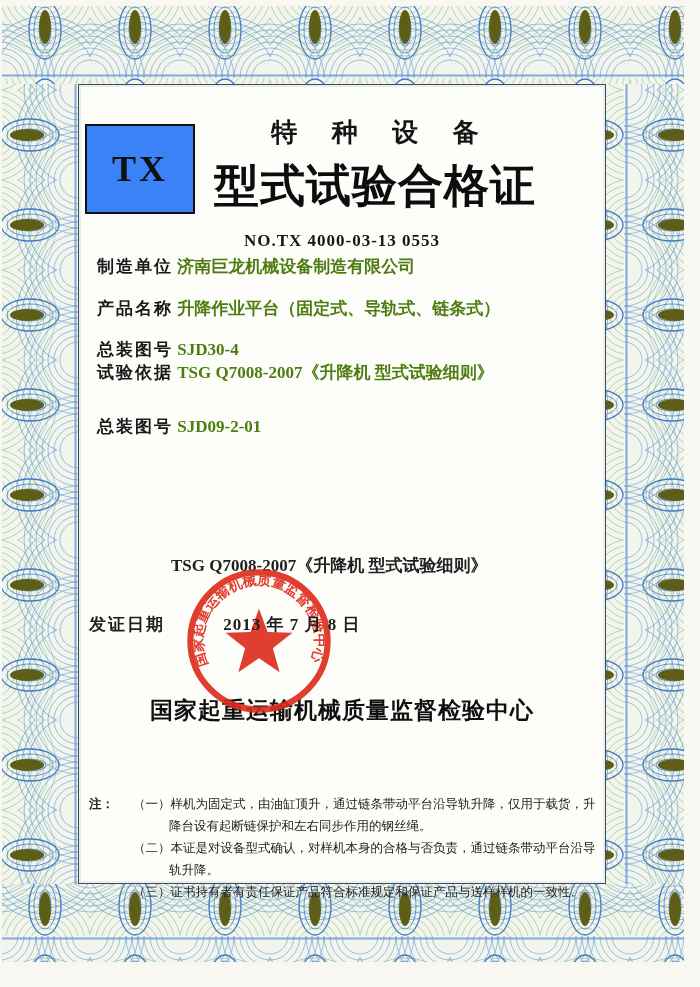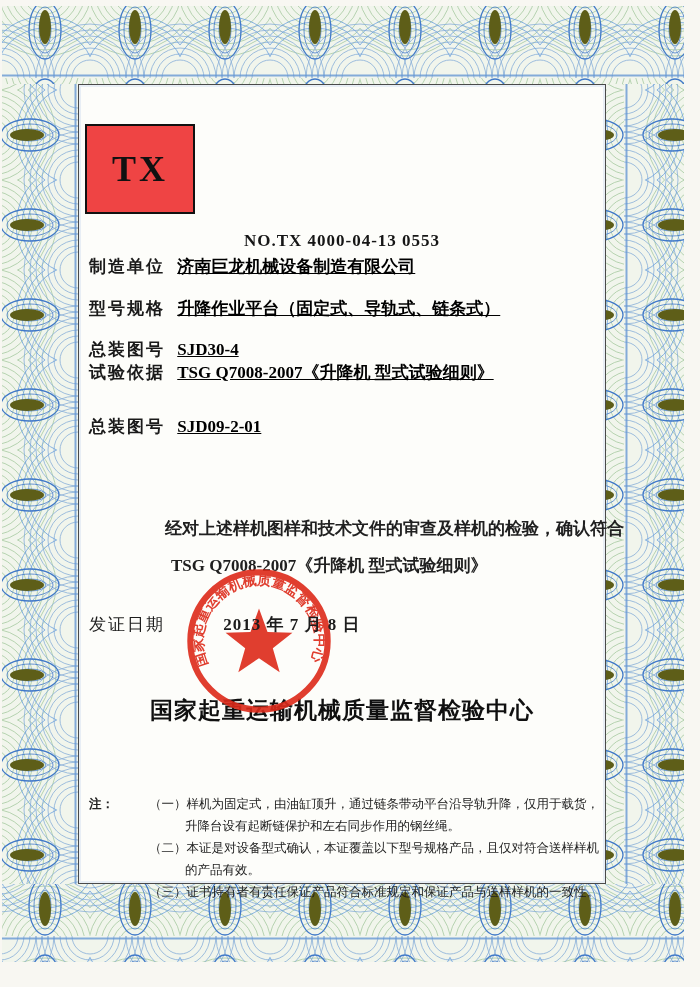--- a/index.html
+++ b/index.html
@@ -12,40 +12,40 @@
   .border-svg{position:absolute;left:0;top:0;}
   .panel{
     position:absolute;left:78px;top:84px;width:528px;height:800px;
     background:#fdfdfa;border:1px solid #4a4a4a;box-sizing:border-box;
     box-shadow:0 0 0 2px #e8eef5 inset;
   }
   .tx-box{
     position:absolute;left:6px;top:39px;width:106px;height:86px;
     border:2px solid #111;display:flex;align-items:center;justify-content:center;
     font-size:36px;font-weight:700;letter-spacing:3px;color:#111;
-    background:#ef4444;
+    background:#3b82f6;
   }
   .head{position:absolute;left:118px;top:30px;width:356px;text-align:center;}
   .head .category{font-size:26px;font-weight:600;letter-spacing:14px;color:#151515;text-indent:14px;}
   .head .title{font-size:45px;font-weight:700;letter-spacing:1px;margin-top:6px;color:#0d0d0d;}
   .cert-no{position:absolute;left:0;right:0;top:146px;text-align:center;
     font-size:17px;font-weight:700;letter-spacing:1px;color:#161616;}
   .frow{position:absolute;left:10px;right:6px;font-size:17px;white-space:nowrap;}
-  .frow .lbl{display:inline-block;width:84px;font-weight:600;letter-spacing:2px;color:#1a1a1a;}
-  .frow .val{font-weight:600;color:#000000;text-decoration:underline;}
+  .frow .lbl{display:inline-block;width:84px;font-weight:600;letter-spacing:2px;color:#1a1a1a;text-align:right;}
+  .frow .val{font-weight:600;color:#4d7c0f;}
   .cov-line{position:absolute;font-size:17px;font-weight:600;color:#202020;white-space:nowrap;}
   .issue-row{position:absolute;left:10px;top:528px;font-size:17px;z-index:3;}
-  .issue-row .lbl{display:inline-block;width:130px;font-weight:400;letter-spacing:2px;}
+  .issue-row .lbl{display:inline-block;width:130px;font-weight:700;letter-spacing:2px;}
   .issue-row .val{font-weight:600;letter-spacing:1px;}
   .seal{position:absolute;left:92px;top:468px;width:176px;height:176px;z-index:2;opacity:.9;}
   .issuer{position:absolute;left:0;right:0;top:610px;text-align:center;z-index:1;
     font-size:23px;font-weight:700;letter-spacing:1px;color:#101010;}
   .notes{position:absolute;left:10px;right:6px;top:708px;font-size:12.5px;line-height:22px;color:#222;}
   .notes .nlabel{position:absolute;left:0;top:0;font-weight:600;}
-  .notes .nitems{margin-left:60px;}
+  .notes .nitems{margin-left:44px;}
   .notes .nitem{padding-left:36px;text-indent:-36px;font-weight:500;}
 </style>
 </head>
 <body>
 
 <svg class="border-svg" width="700" height="987" aria-hidden="true">
   <defs>
     <g id="tile">
       <rect x="0" y="0" width="90" height="78" fill="#f1f5ec"></rect>
       <g fill="none" stroke="#a6c9a0" stroke-width="0.8">
@@ -106,45 +106,48 @@
   <rect x="2" y="6" width="682" height="78" fill="url(#pt)"></rect>
   <rect x="2" y="884" width="682" height="78" fill="url(#pb)"></rect>
 </svg>
 
 <div class="panel">
 
   <div class="tx-box">
     <span>TX</span>
   </div>
 
+  <div class="head">
+    <div class="category">特 种 设 备</div>
+    <div class="title">型式试验合格证</div>
+  </div>
 
-  <div class="cert-no">NO.TX 4000-04-13 0553</div>
+  <div class="cert-no">NO.TX 4000-03-13 0553</div>
 
   <div class="frow" style="top:170px">
     <span class="lbl">制造单位</span>
     <span class="val">济南巨龙机械设备制造有限公司</span>
   </div>
   <div class="frow" style="top:212px">
-    <span class="lbl">型号规格</span>
+    <span class="lbl">产品名称</span>
     <span class="val">升降作业平台（固定式、导轨式、链条式）</span>
   </div>
   <div class="frow" style="top:253px">
     <span class="lbl">总装图号</span>
     <span class="val">SJD30-4</span>
   </div>
   <div class="frow" style="top:276px">
     <span class="lbl">试验依据</span>
     <span class="val">TSG Q7008-2007《升降机 型式试验细则》</span>
   </div>
   <div class="frow" style="top:330px">
     <span class="lbl">总装图号</span>
     <span class="val">SJD09-2-01</span>
   </div>
 
-  <div class="cov-line" style="left:86px;top:432px">经对上述样机图样和技术文件的审查及样机的检验，确认符合</div>
   <div class="cov-line" style="left:92px;top:469px">TSG Q7008-2007《升降机 型式试验细则》</div>
 
   <div class="issue-row">
     <span class="lbl">发证日期</span>
     <span class="val">2013 年 7 月 8 日</span>
   </div>
 
   <svg class="seal" viewBox="0 0 200 200" aria-hidden="true">
     <circle cx="100" cy="100" r="78" fill="none" stroke="#dd2a1a" stroke-width="7"></circle>
     <polygon points="100,63 109.7,89.7 138,90.6 115.7,108.1 123.5,135.4 100,119.5 76.5,135.4 84.3,108.1 62,90.6 90.3,89.7" fill="#dd2a1a"></polygon>
@@ -153,18 +156,18 @@
       <textPath href="#sealArc" textLength="252" lengthAdjust="spacingAndGlyphs">国家起重运输机械质量监督检验中心</textPath>
     </text>
   </svg>
 
   <div class="issuer">国家起重运输机械质量监督检验中心</div>
 
   <div class="notes">
     <span class="nlabel">注：</span>
     <div class="nitems">
       <div class="nitem">（一）样机为固定式，由油缸顶升，通过链条带动平台沿导轨升降，仅用于载货，升降台设有起断链保护和左右同步作用的钢丝绳。</div>
-      <div class="nitem">（二）本证是对设备型式确认，本证覆盖以下型号规格产品，且仅对符合送样样机的产品有效。</div>
+      <div class="nitem">（二）本证是对设备型式确认，对样机本身的合格与否负责，通过链条带动平台沿导轨升降。</div>
       <div class="nitem">（三）证书持有者有责任保证产品符合标准规定和保证产品与送样样机的一致性。</div>
     </div>
   </div>
 
 </div>
 
 </body></html>

